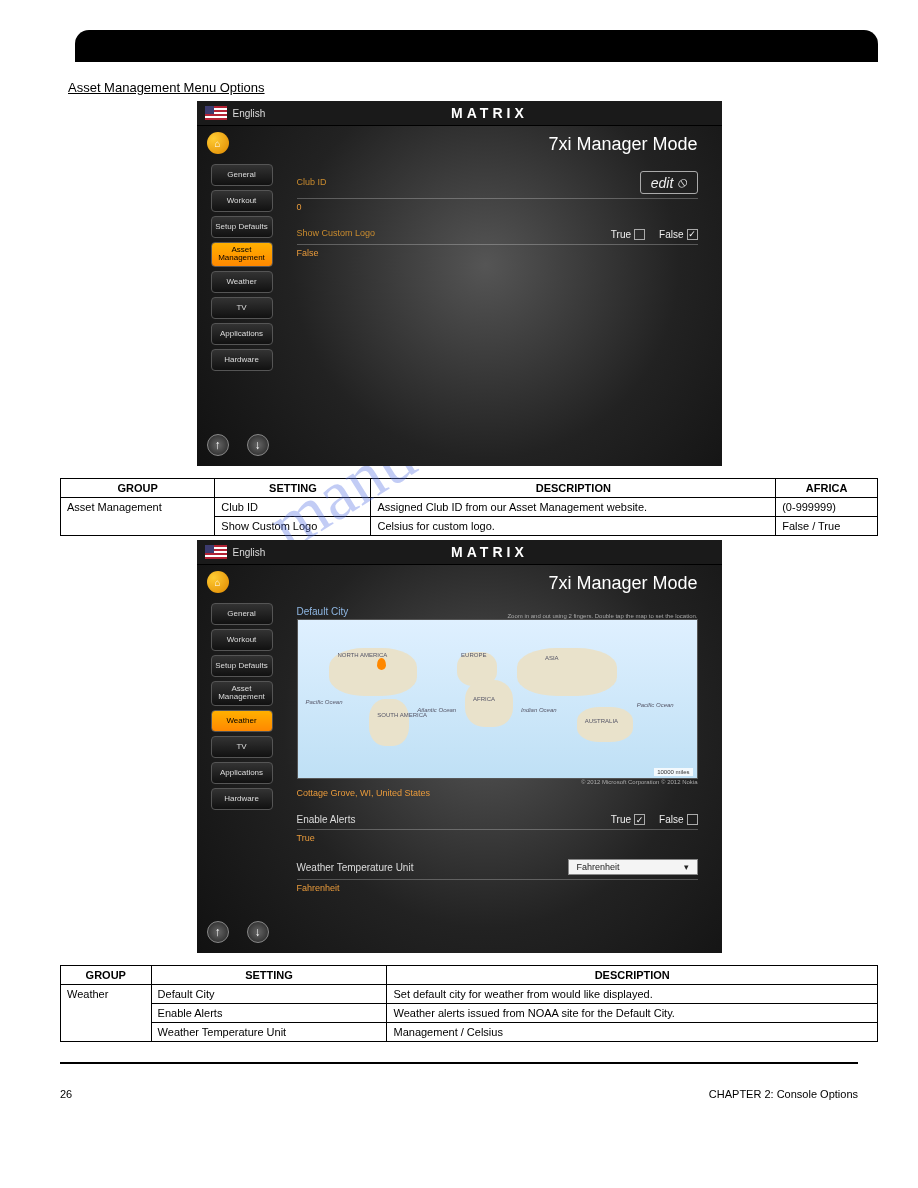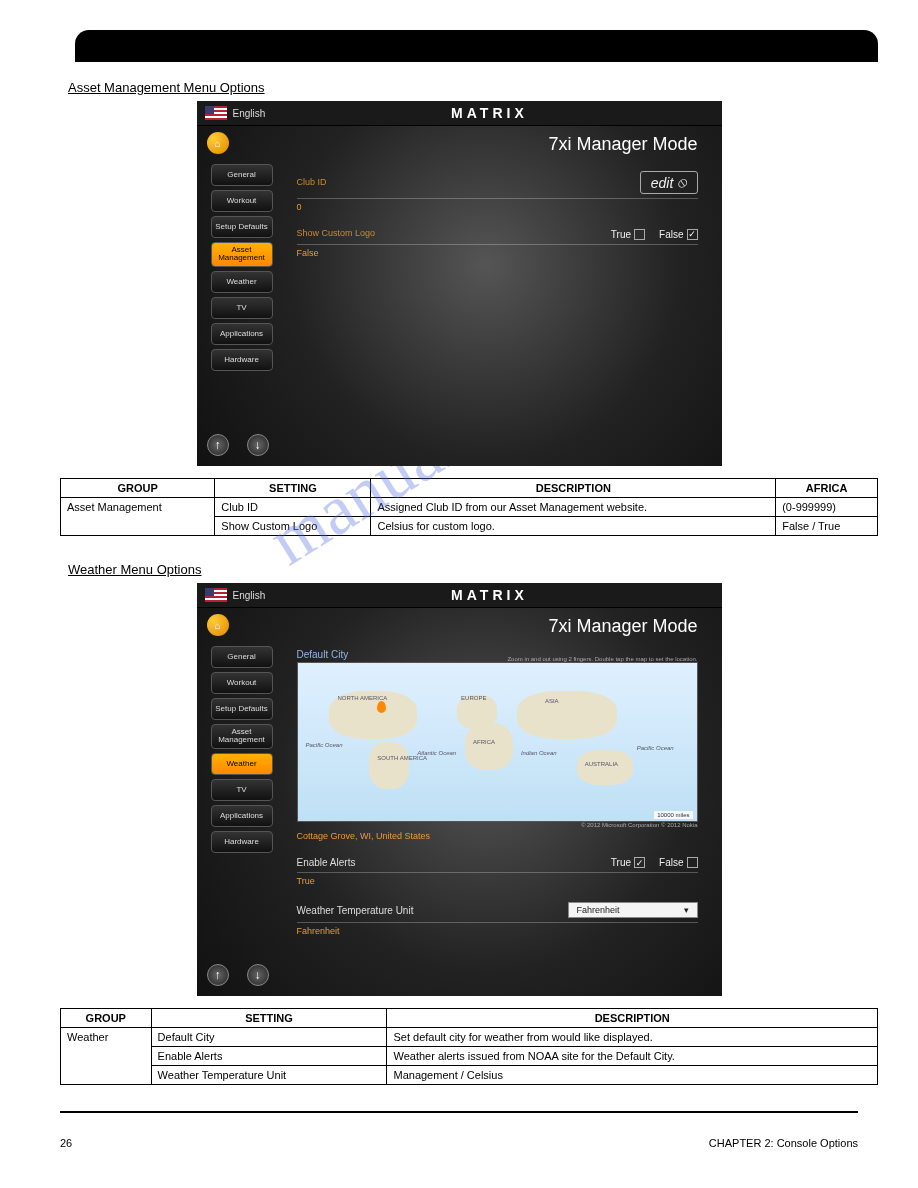--- a/index.html
+++ b/index.html
@@ -30,21 +30,21 @@
   .chk { width: 11px; height: 11px; border: 1px solid #aaa; display: inline-flex; align-items: center; justify-content: center; font-size: 9px; color: #fff; }
   .ss-bottom { display: flex; gap: 18px; padding: 8px 10px 10px 10px; }
   .circ-btn { width: 22px; height: 22px; border-radius: 50%; background: radial-gradient(#666,#222); border: 1px solid #888; display: flex; align-items: center; justify-content: center; color: #fff; font-size: 12px; }
   .map { width: 100%; height: 160px; background: linear-gradient(#dff0ff, #bfe0f5); position: relative; border: 1px solid #555; overflow: hidden; }
   .land { position: absolute; background: #e9e2cb; border-radius: 40%; }
   .map-label { position: absolute; font-size: 6px; color: #556; }
   .marker { width: 9px; height: 12px; background: #ff8800; position: absolute; border-radius: 50% 50% 50% 50% / 60% 60% 40% 40%; }
   .map-scale { position: absolute; bottom: 2px; right: 4px; background: rgba(255,255,255,0.8); font-size: 6px; padding: 1px 3px; color: #333; }
   .selectbox { background: #f4f4f4; color: #222; font-size: 9px; padding: 2px 8px; display: flex; align-items: center; justify-content: space-between; width: 130px; border: 1px solid #888; }
 
-  .tbl { width: calc(100% - 20px); margin: 4px 0 26px 20px; border-collapse: collapse; border-radius: 21px; }
+  .tbl { width: calc(100% - 20px); margin: 4px 0 4px 20px; border-collapse: collapse; border-radius: 21px; }
   .tbl th, .tbl td { border: 1px solid #000; padding: 3px 6px; vertical-align: top; font-size: 11px; }
   .tbl thead th { font-weight: bold; text-align: center; }
   .footer-rule { border-top: 2px solid #000; margin: 20px 20px 4px 20px; }
   .footer { display: flex; justify-content: space-between; font-size: 11px; padding: 0 20px 10px 20px; margin-top: 24px; }
   .watermark { position: absolute; top: 32%; left: 26%; font-size: 70px; color: rgba(80,110,225,0.35); transform: rotate(-32deg); pointer-events: none; font-family: "Brush Script MT", cursive; }
   .helptxt { font-size: 6px; color: #aaa; }
 </style>
 </head>
 <body>
 
@@ -123,21 +123,20 @@
         <td>(0-999999)</td>
       </tr>
       <tr>
         <td>Show Custom Logo</td>
         <td>Celsius for custom logo.</td>
         <td>False / True</td>
       </tr>
     </tbody>
   </table>
 
-  <div class="section-title">Weather Menu Options</div>
 
   <div class="screenshot">
     <div class="ss-container">
       <div class="ss-topbar">
         <span class="flag"></span>
         <span>English</span>
         <span class="brand">MATRIX</span>
       </div>
       <div class="ss-body">
         <div class="ss-sidebar">

